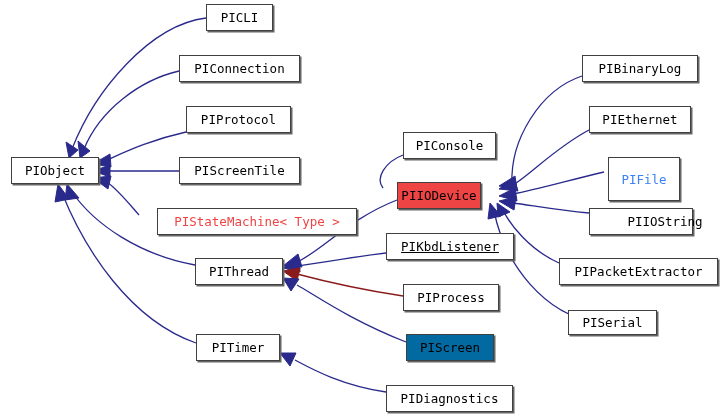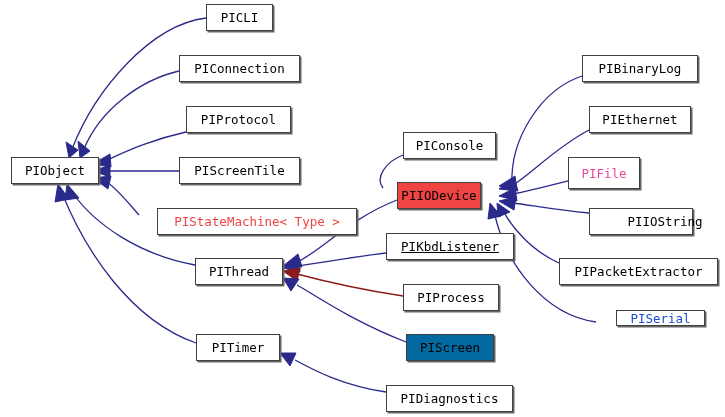--- a/index.html
+++ b/index.html
@@ -107,19 +107,19 @@
       <div class="node-box" style="left: 195px; top: 258px; width: 88px; height: 27px; border-color: rgb(64, 64, 64); background: rgb(255, 255, 255); color: rgb(0, 0, 0);">PIThread</div>
       <div class="node-box" style="left: 196px; top: 334px; width: 84px; height: 27px; border-color: rgb(64, 64, 64); background: rgb(255, 255, 255); color: rgb(0, 0, 0); text-align: center;">PITimer</div>
       <div class="node-box" style="left: 403px; top: 132px; width: 93px; height: 27px; border-color: rgb(64, 64, 64); background: rgb(255, 255, 255); color: rgb(0, 0, 0);">PIConsole</div>
       <div class="node-box" style="left: 397px; top: 182px; width: 84px; height: 27px; border-color: rgb(64, 64, 64); background: #ef4444; color: rgb(0, 0, 0);">PIIODevice</div>
       <div class="node-box" style="left: 386px; top: 233px; width: 128px; height: 27px; border-color: rgb(64, 64, 64); background: rgb(255, 255, 255); color: rgb(0, 0, 0); text-decoration: underline;">PIKbdListener</div>
       <div class="node-box" style="left: 403px; top: 284px; width: 96px; height: 27px; border-color: rgb(64, 64, 64); background: rgb(255, 255, 255); color: rgb(0, 0, 0);">PIProcess</div>
       <div class="node-box" style="left: 406px; top: 334px; width: 88px; height: 27px; border-color: rgb(64, 64, 64); background: #0369a1; color: rgb(0, 0, 0);">PIScreen</div>
       <div class="node-box" style="left: 386px; top: 385px; width: 127px; height: 27px; border-color: rgb(64, 64, 64); background: rgb(255, 255, 255); color: rgb(0, 0, 0);">PIDiagnostics</div>
       <div class="node-box" style="left: 582px; top: 55px; width: 116px; height: 27px; border-color: rgb(64, 64, 64); background: rgb(255, 255, 255); color: rgb(0, 0, 0);">PIBinaryLog</div>
       <div class="node-box" style="left: 589px; top: 106px; width: 102px; height: 27px; border-color: rgb(64, 64, 64); background: rgb(255, 255, 255); color: rgb(0, 0, 0);">PIEthernet</div>
-      <div class="node-box" style="left: 568px; top: 157px; width: 72px; height: 32px; border-color: rgb(64, 64, 64); background: rgb(255, 255, 255); color: #ec4899;">PIFile</div>
+      <div class="node-box" style="left: 608px; top: 157px; width: 72px; height: 44px; border-color: rgb(64, 64, 64); background: rgb(255, 255, 255); color: #3b82f6;">PIFile</div>
       <div class="node-box" style="left: 589px; top: 208px; width: 104px; height: 27px; border-color: rgb(64, 64, 64); background: rgb(255, 255, 255); color: rgb(0, 0, 0); padding-left: 48px;">PIIOString</div>
       <div class="node-box" style="left: 559px; top: 258px; width: 159px; height: 27px; border-color: rgb(64, 64, 64); background: rgb(255, 255, 255); color: rgb(0, 0, 0);">PIPacketExtractor</div>
-      <div class="node-box" style="left: 616px; top: 310px; width: 89px; height: 16px; border-color: rgb(64, 64, 64); background: rgb(255, 255, 255); color: #1d4ed8;">PISerial</div>
+      <div class="node-box" style="left: 568px; top: 310px; width: 89px; height: 25px; border-color: rgb(64, 64, 64); background: rgb(255, 255, 255); color: #000000;">PISerial</div>
     </div>
 
 </div>
 
 </body></html>

